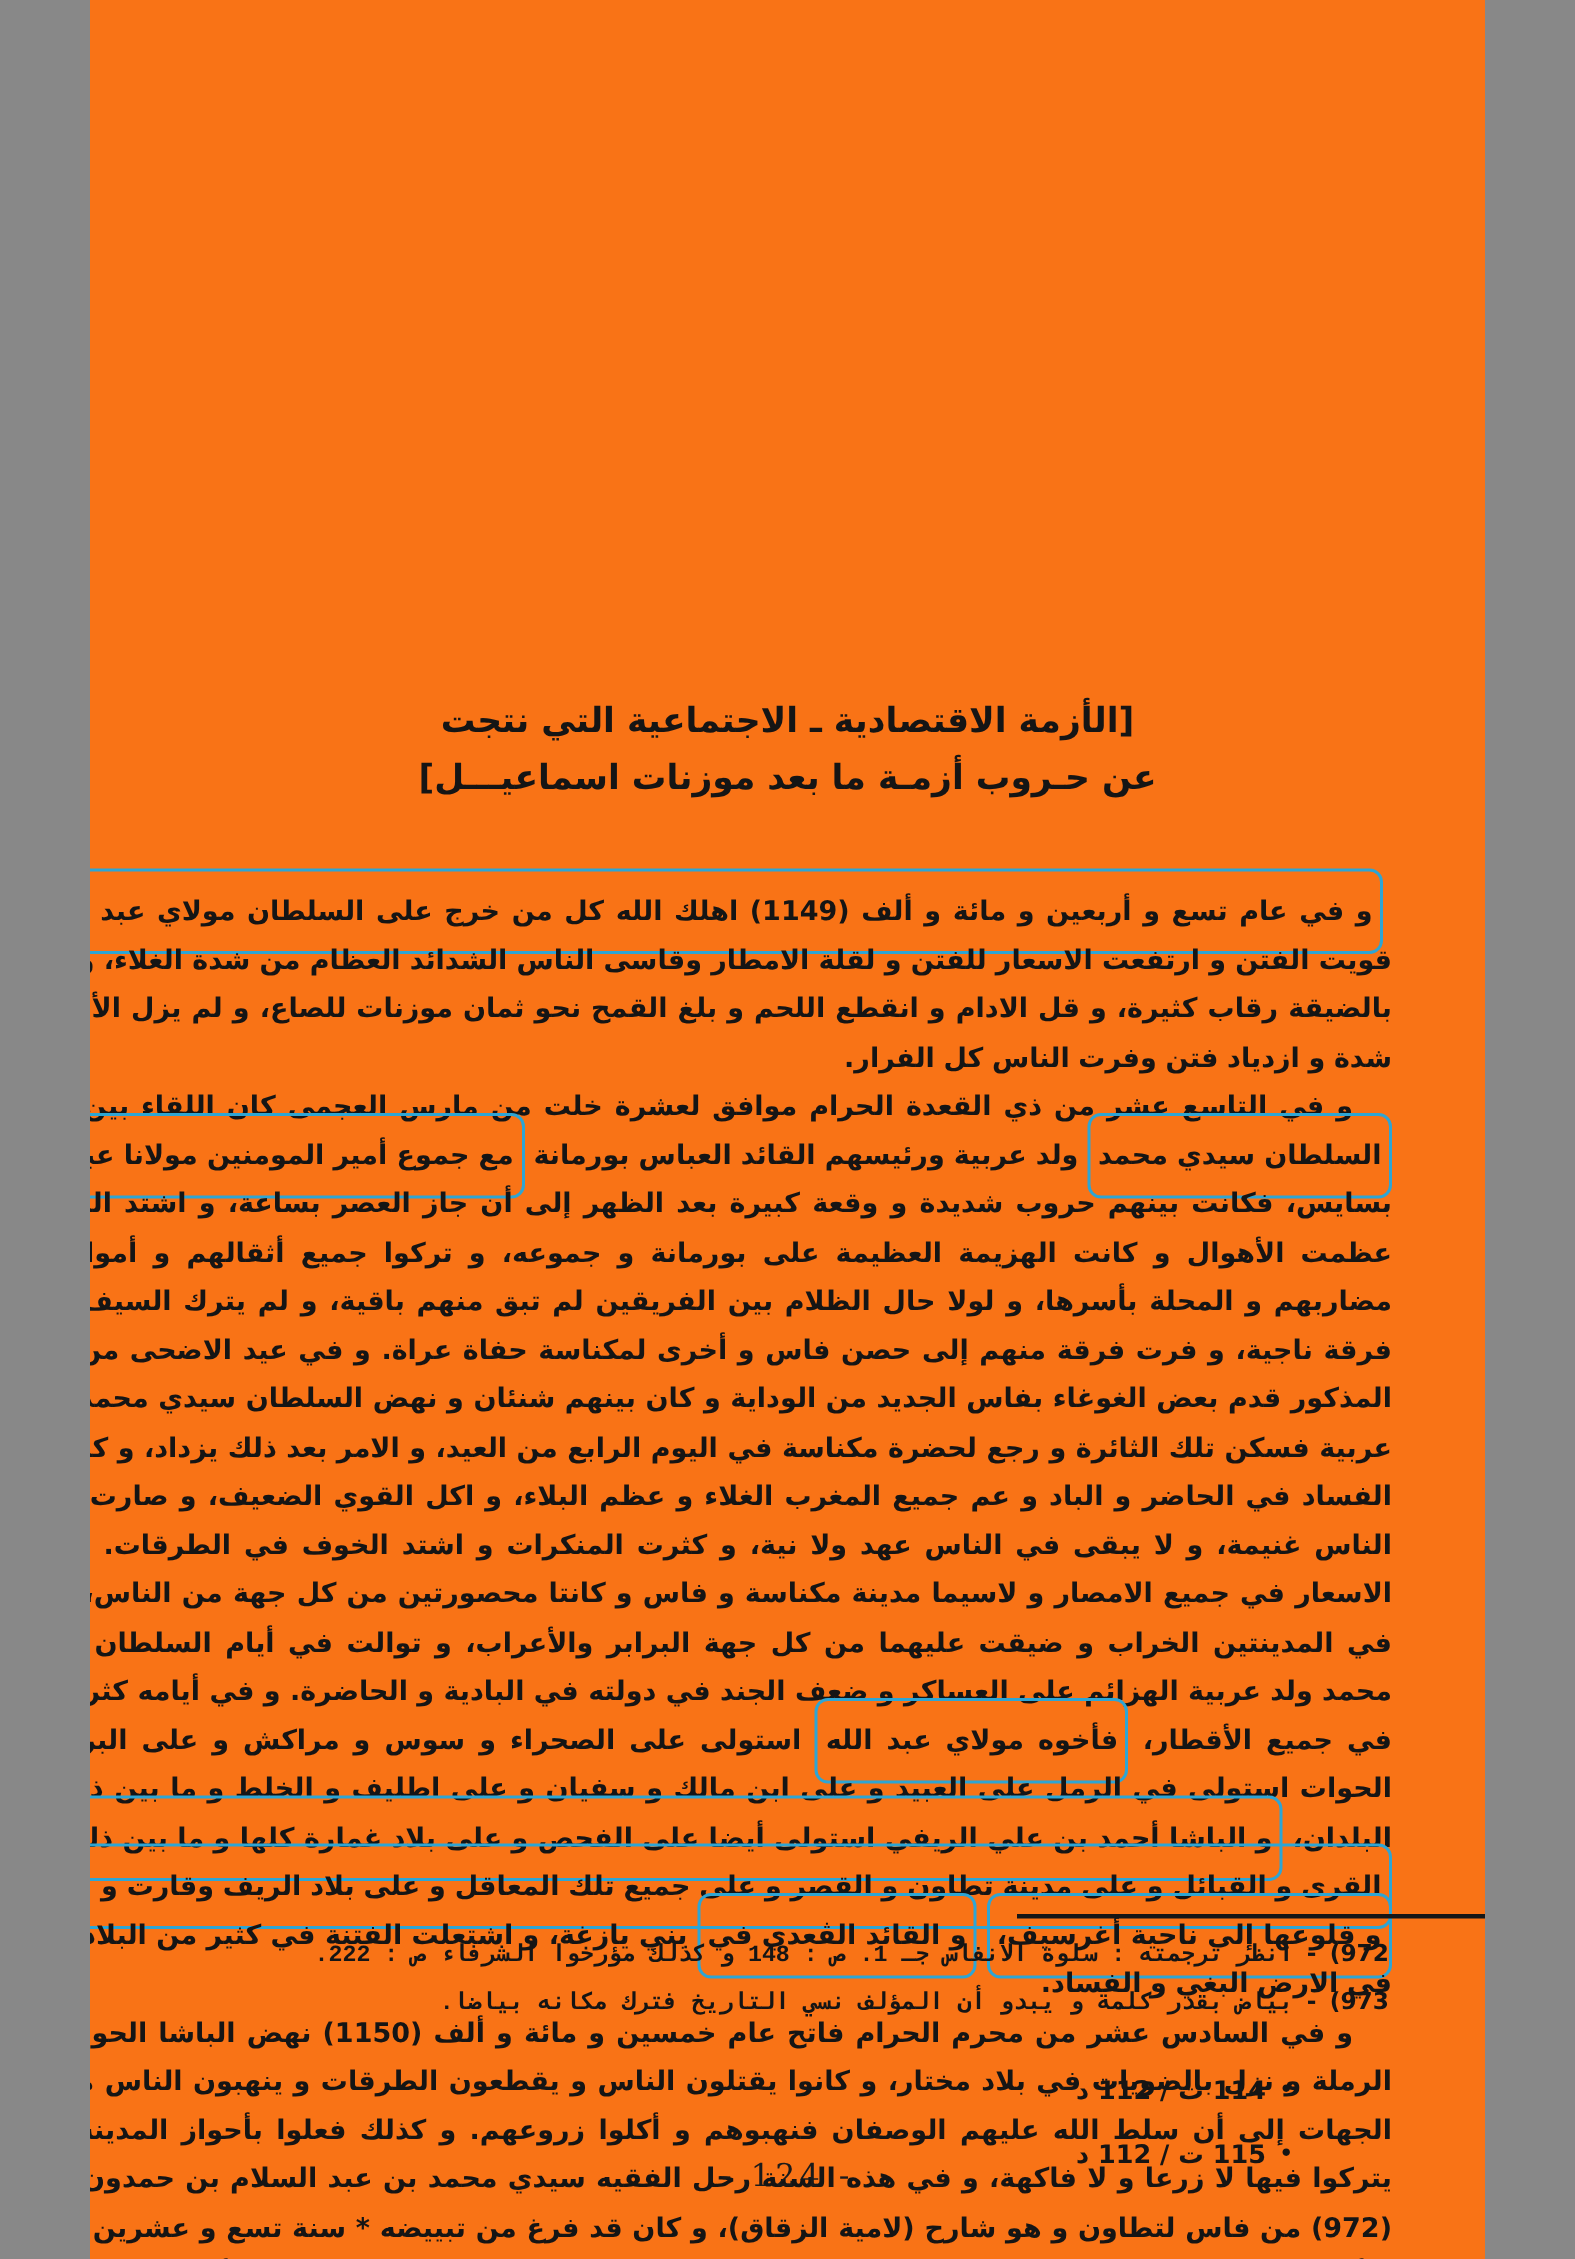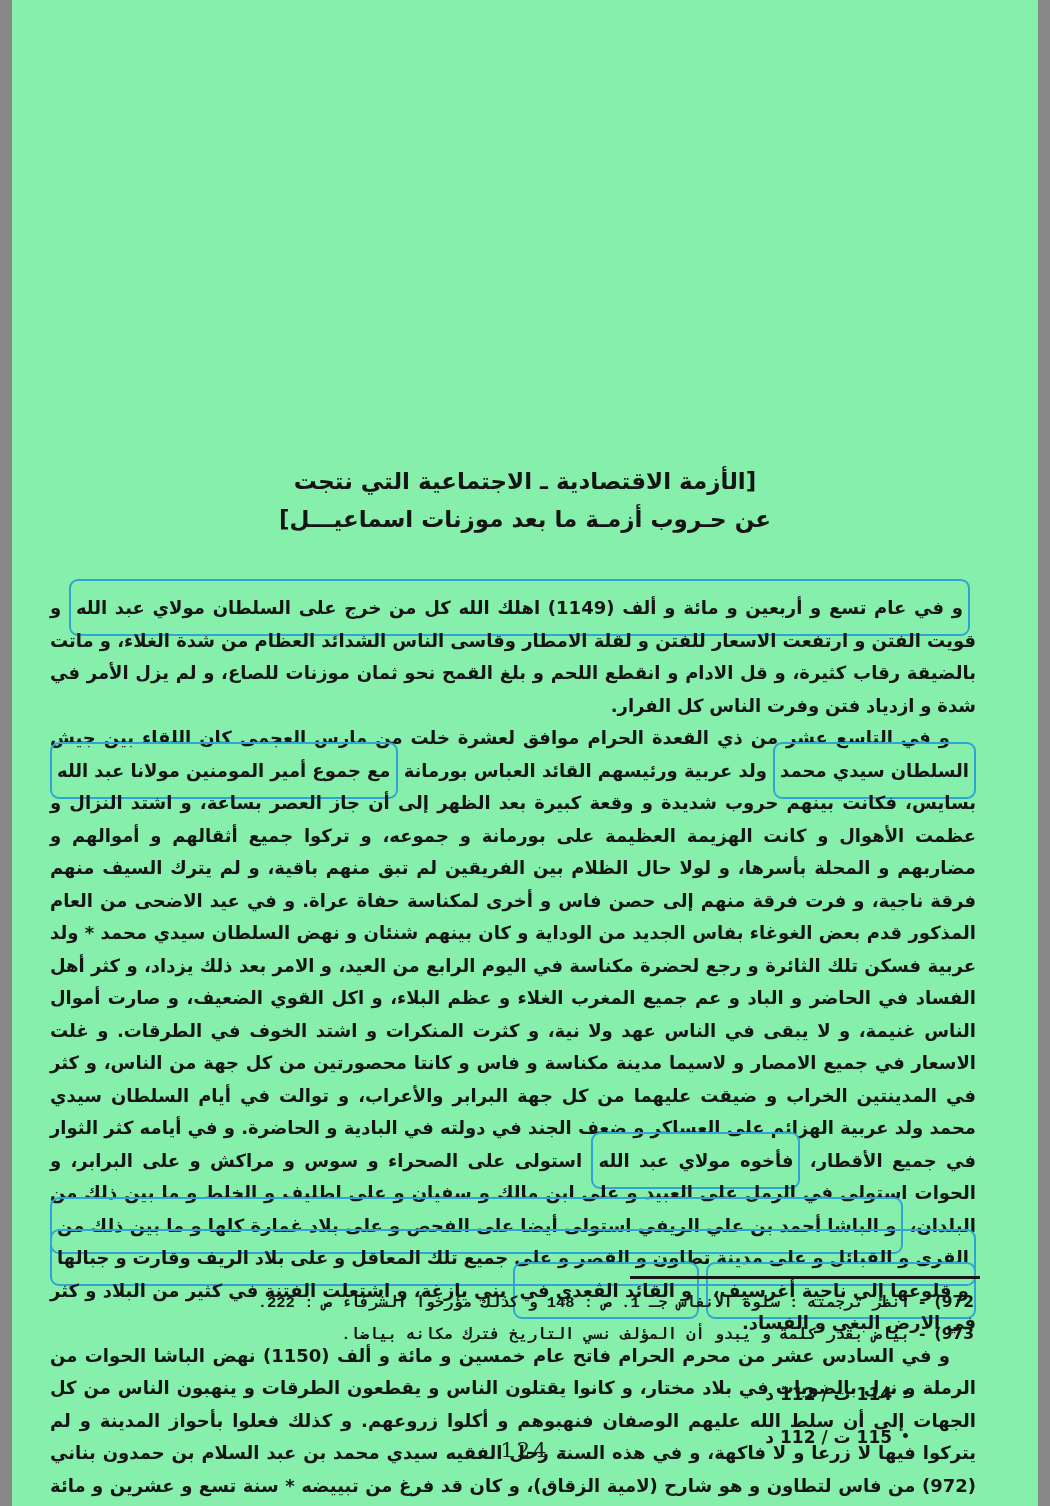--- a/index.html
+++ b/index.html
@@ -1,18 +1,18 @@
 <!DOCTYPE html>
 <html lang="ar"><head>
 <meta charset="utf-8">
 <style>
   html,body { margin:0; padding:0; background:#888; }
   .page {
-    position:relative; width:1026px; height:1506px; margin:0 auto;
-    background:#86efac; overflow:hidden;
+    position:relative; width:930px; height:1506px; margin:0 auto;
+    background:#f97316; overflow:hidden;
     font-family:"DejaVu Sans", sans-serif; color:#151515;
   }
   .title {
     position:absolute; top:462px; left:0; width:100%;
     direction:rtl; text-align:center;
     font-size:23px; font-weight:bold; line-height:38px;
     letter-spacing:0.5px;
   }
   .body-text {
     position:absolute; top:592px; right:62px; width:926px;

